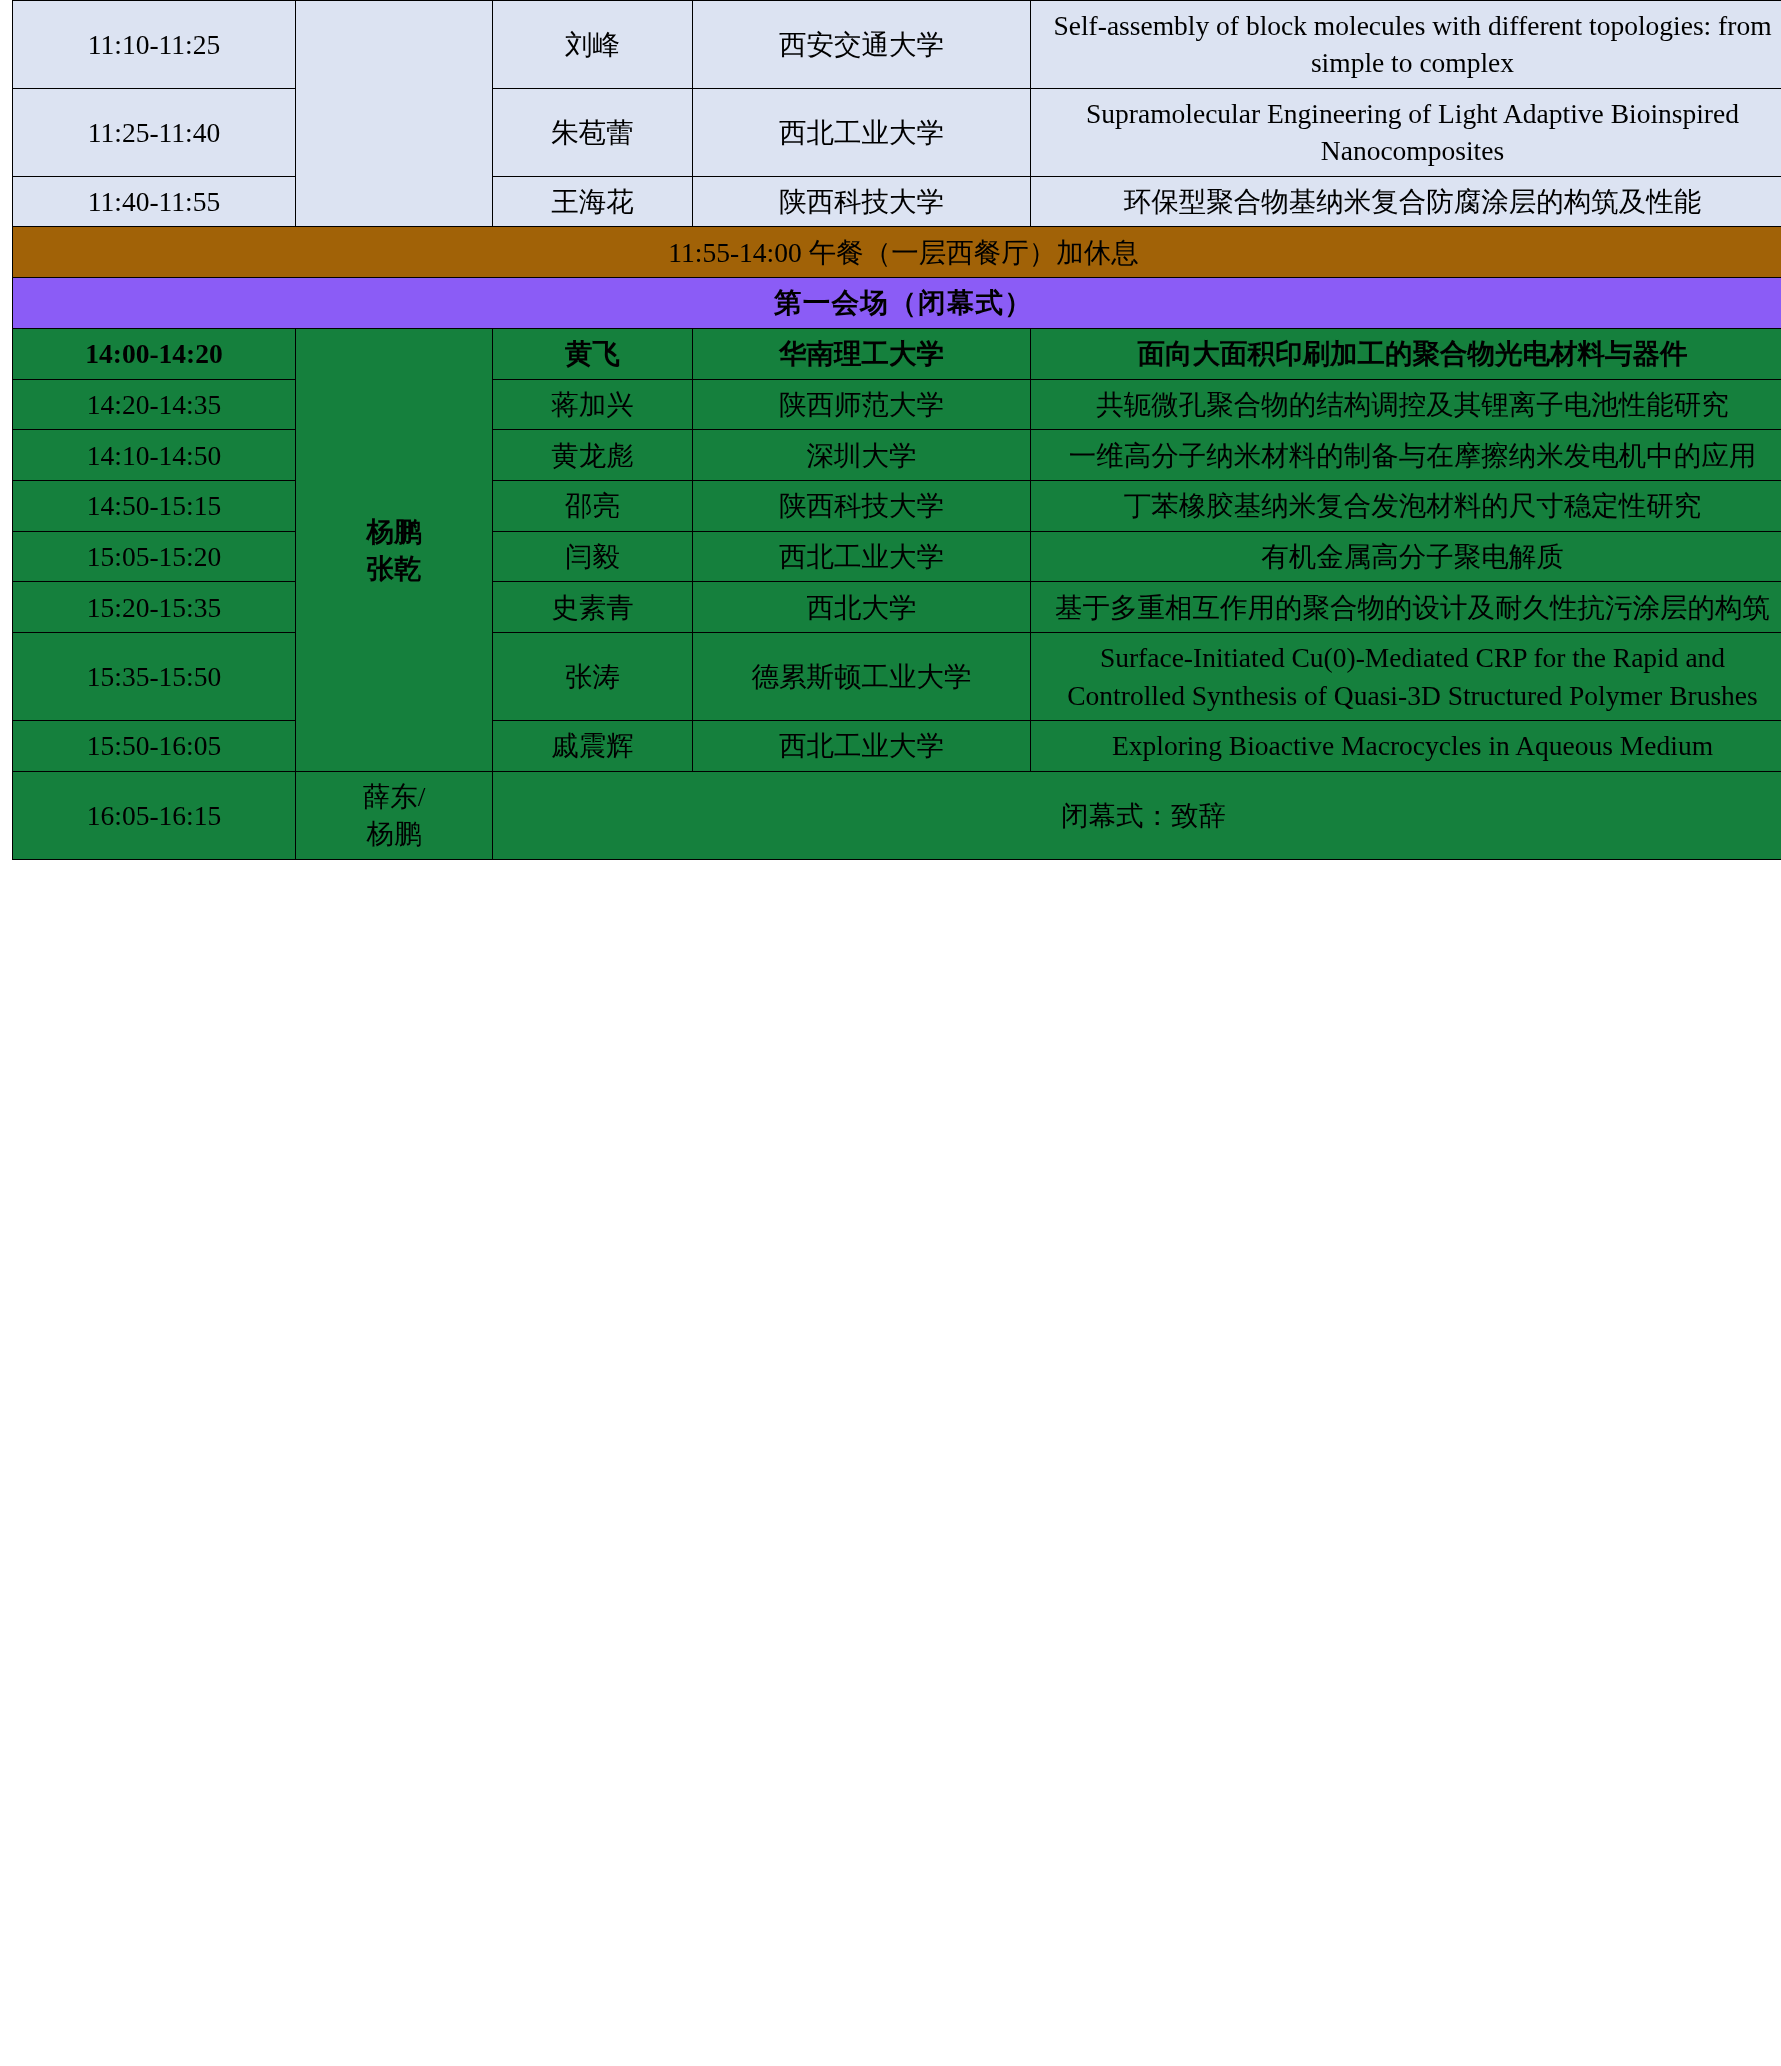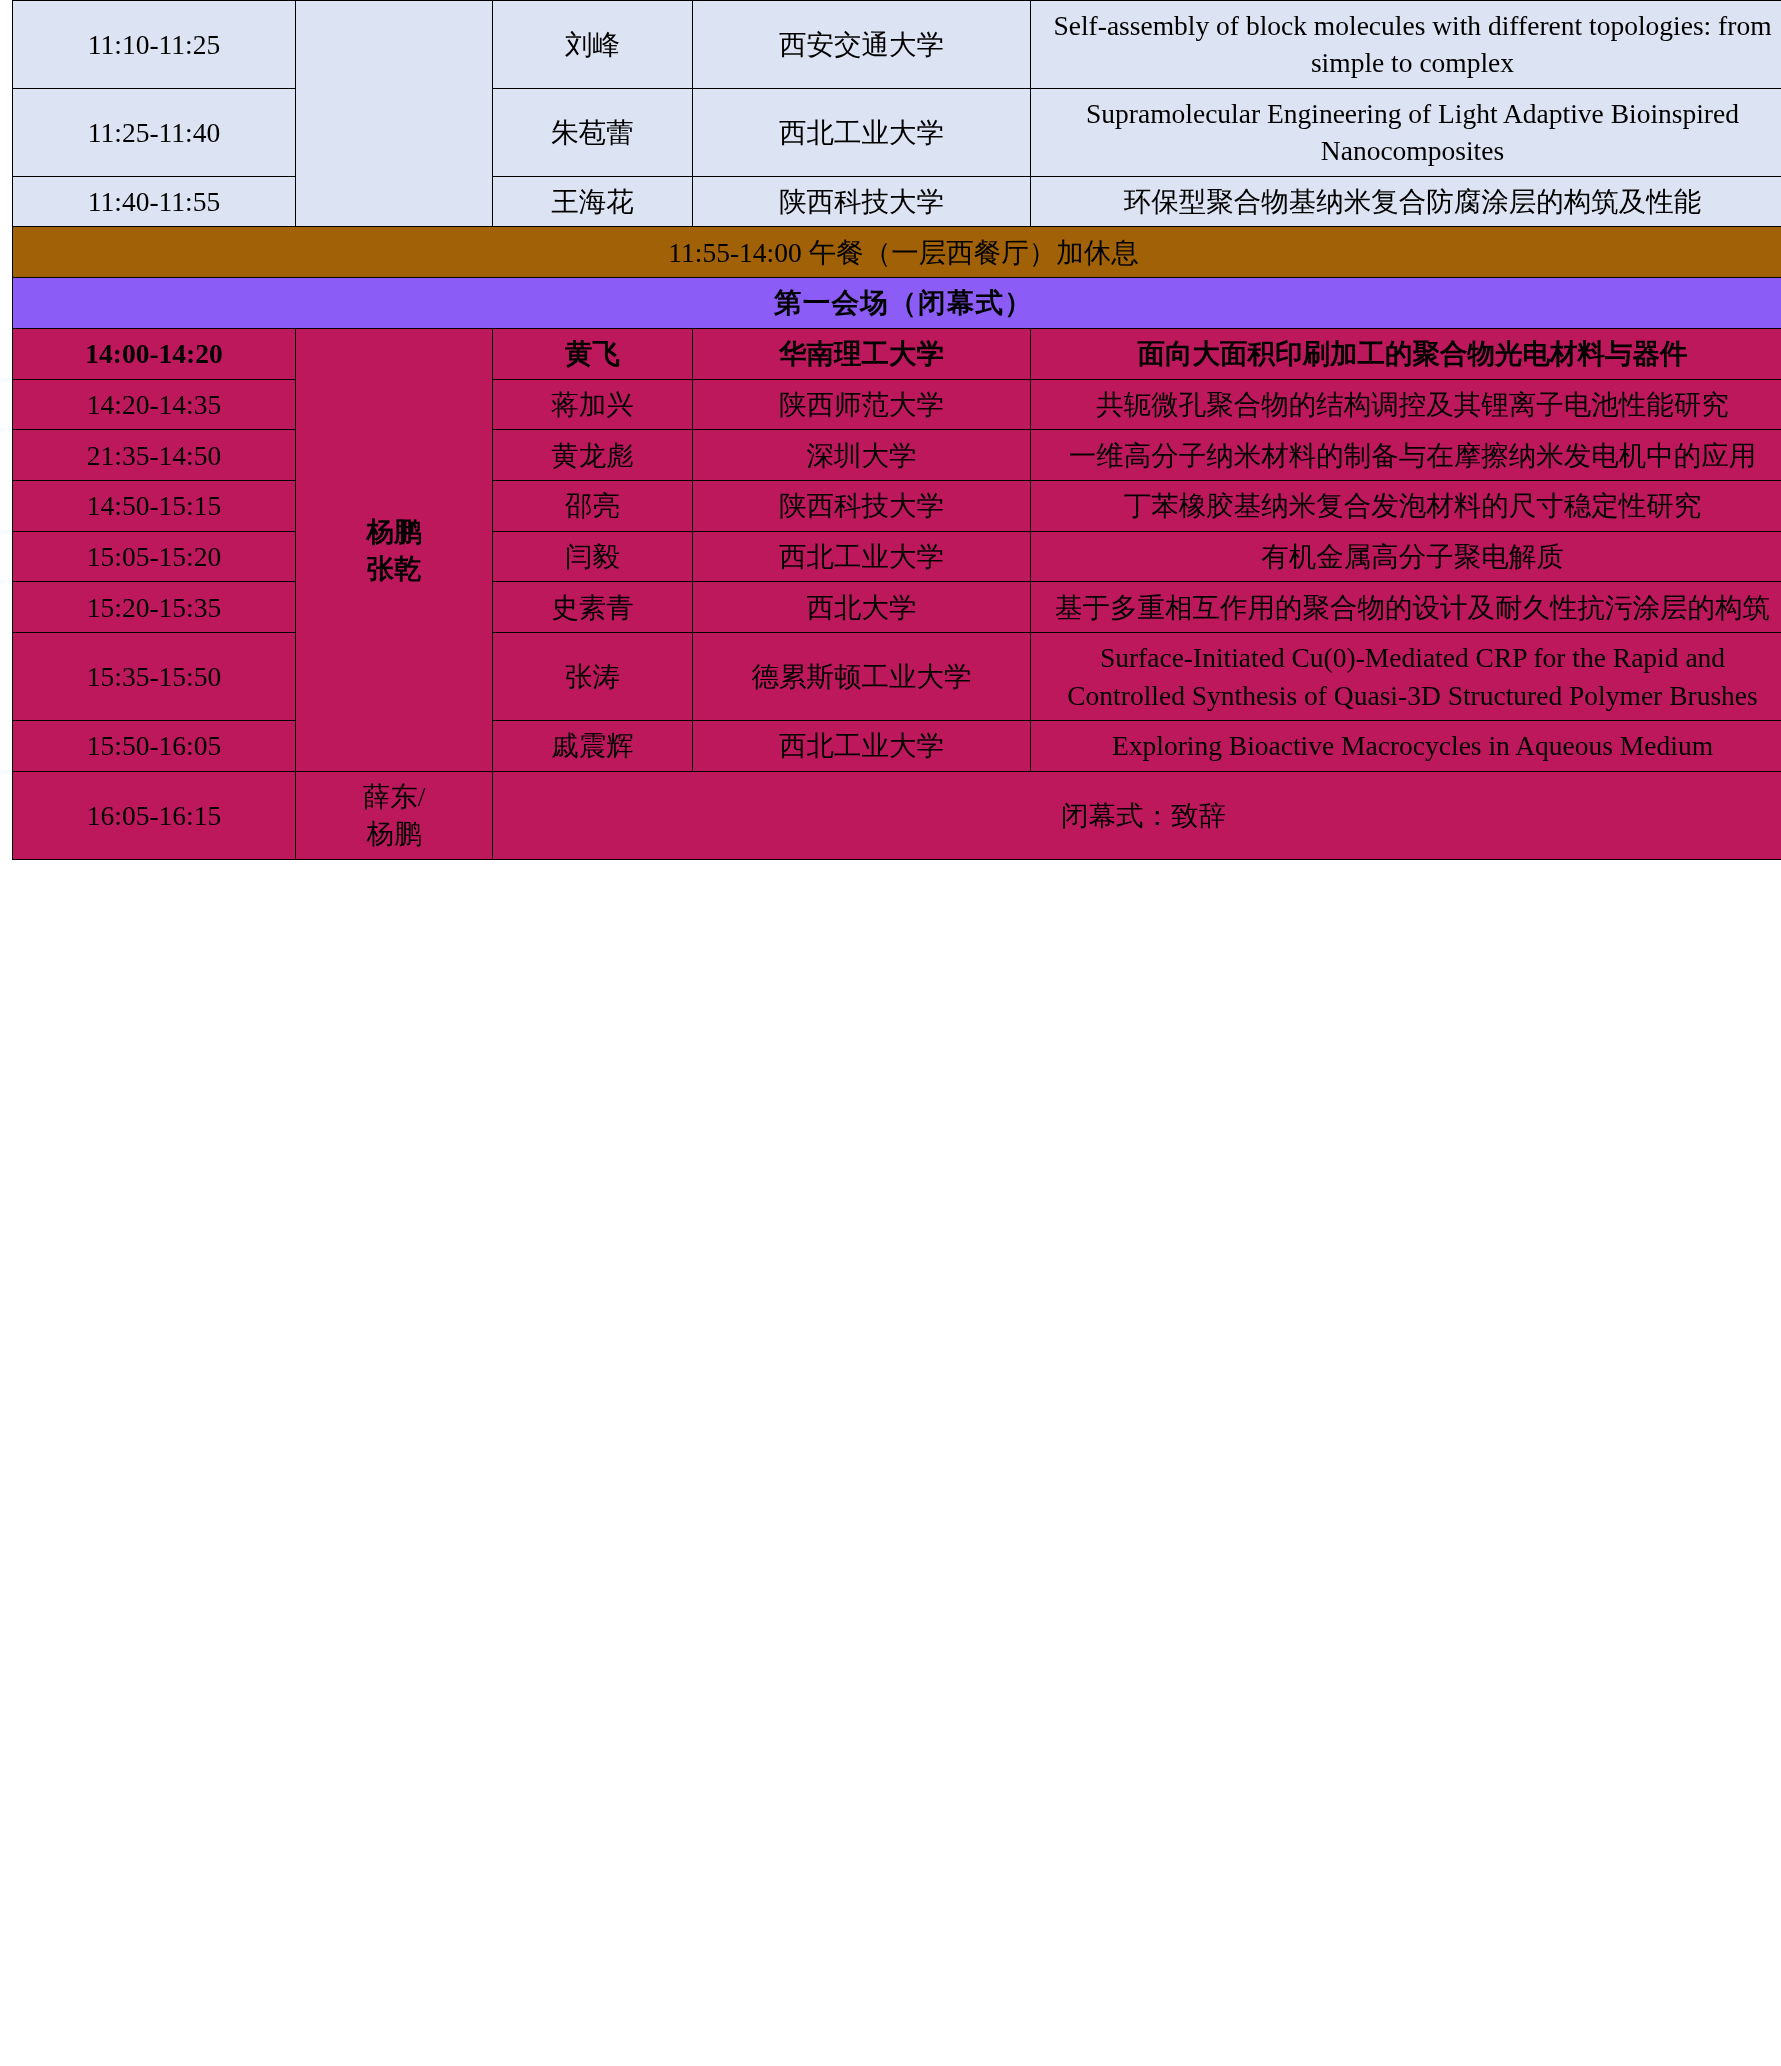--- a/index.html
+++ b/index.html
@@ -34,21 +34,21 @@
   }
   
   col.c-time   { width: 283px; }
   col.c-chair  { width: 197px; }
   col.c-name   { width: 200px; }
   col.c-org    { width: 338px; }
   col.c-title  { width: 764px; }
 
   
   .sec-blue td { background: #dce3f2; }
-  .sec-peach td { background: #be185d; }
+  .sec-peach td { background: #15803d; }
 
   .lunch-row td {
     background: #a16207;
     font-size: 29px;
     padding: 13.8px 8.8px;
   }
   .session-row td {
     background: #8b5cf6;
     font-size: 31px;
     font-weight: bold;
@@ -125,21 +125,21 @@
         <td>华南理工大学</td>
         <td class="title-cell">面向大面积印刷加工的聚合物光电材料与器件</td>
       </tr>
       <tr class="sec-peach">
         <td>14:20-14:35</td>
         <td>蒋加兴</td>
         <td>陕西师范大学</td>
         <td class="title-cell">共轭微孔聚合物的结构调控及其锂离子电池性能研究</td>
       </tr>
       <tr class="sec-peach">
-        <td>21:35-14:50</td>
+        <td>14:10-14:50</td>
         <td>黄龙彪</td>
         <td>深圳大学</td>
         <td class="title-cell">一维高分子纳米材料的制备与在摩擦纳米发电机中的应用</td>
       </tr>
       <tr class="sec-peach">
         <td>14:50-15:15</td>
         <td>邵亮</td>
         <td>陕西科技大学</td>
         <td class="title-cell">丁苯橡胶基纳米复合发泡材料的尺寸稳定性研究</td>
       </tr>

